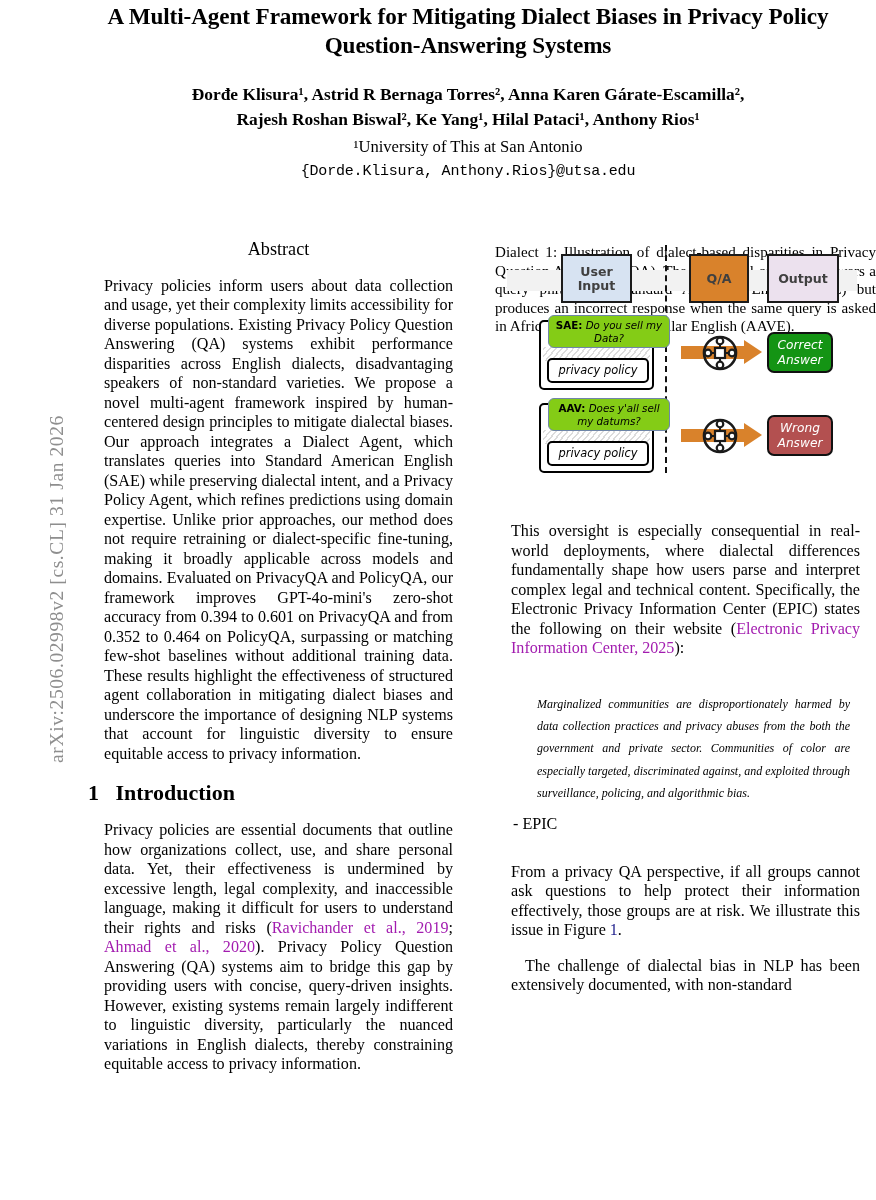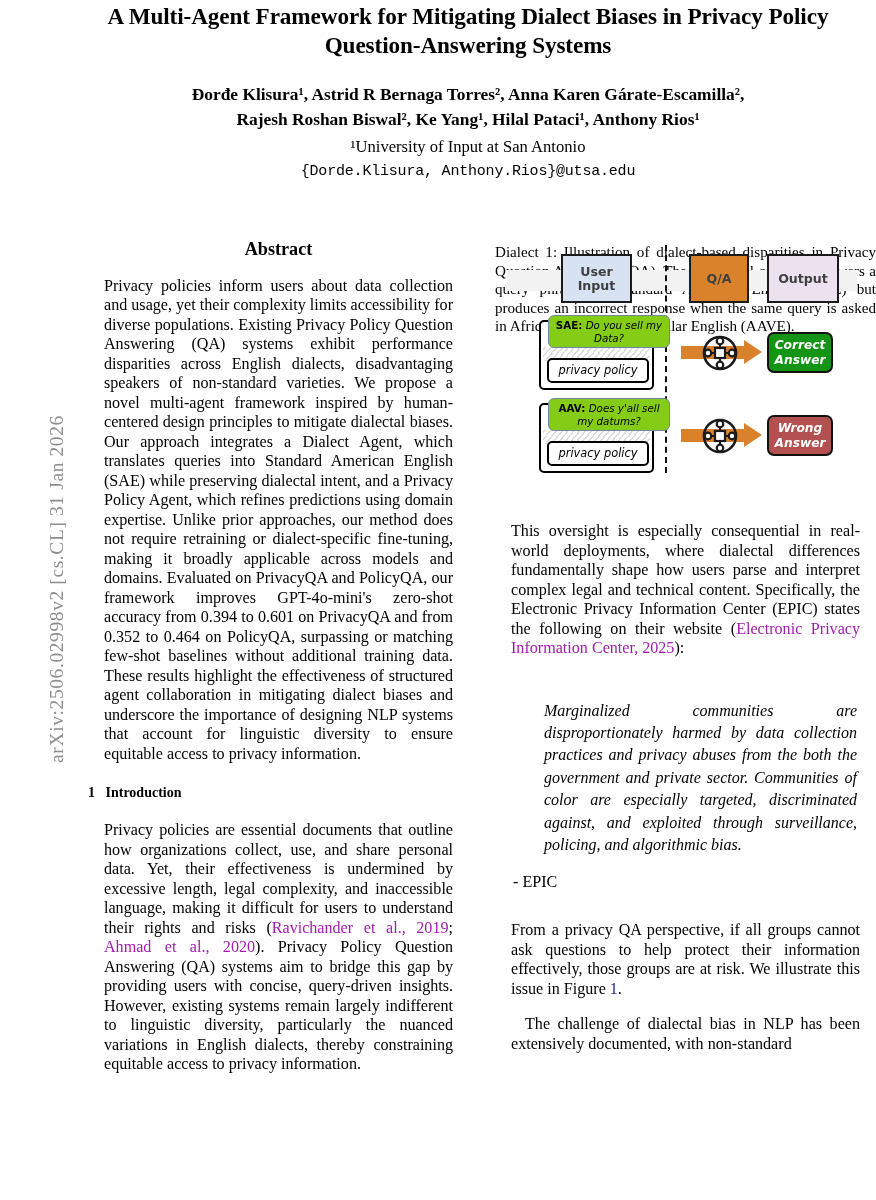--- a/index.html
+++ b/index.html
@@ -80,31 +80,31 @@
     font-size: 16.1px;
     line-height: 19.5px;
     text-align: justify;
     text-justify: inter-word;
     hyphens: manual;
   }
   #col-left  { left: 88px;  top: 240px; }
   #col-right { left: 495px; top: 240px; }
 
   h2.section-head {
-    font-size: 14px;
+    font-size: 22px;
     font-weight: bold;
     margin: 0;
     padding: 0;
     text-align: left;
     line-height: 22px;
   }
   #abstract-head {
     text-align: center;
     font-size: 18.2px;
-    font-weight: bold;
+    font-weight: normal;
     margin: 0 0 8px 0;
   }
   p.body-par {
     margin: 16px;
     text-indent: 0;
   }
   p.body-par + p.body-par { text-indent: 14px; }
   .cite { color: #a21caf; }
   .reflink { color: #23238e; }
 
@@ -260,38 +260,38 @@
   .ans-box {
     position: absolute;
     left: 272px;
     width: 66px;
     height: 41px;
     border: 2.2px solid #111;
     border-radius: 7px;
     box-sizing: border-box;
     font-family: "DejaVu Sans", "Liberation Sans", sans-serif;
     font-style: italic;
-    font-weight: bold;
+    font-weight: normal;
     font-size: 12.2px;
     line-height: 14.5px;
     color: #ffffff;
     display: flex;
     align-items: center;
     justify-content: center;
     text-align: center;
   }
   #ans-correct { top: 87px; background: #149414; }
   #ans-wrong   { top: 170px; background: #b35050; }
 
   
   #epic-quote {
-    margin: 15px;
+    margin: 8px;
     padding: 0 0 0 34px;
     font-style: italic;
-    font-size: 16px;
+    font-size: 12px;
     line-height: 22.4px;
     text-align: justify;
     width: 347px;
     box-sizing: border-box;
   }
   #epic-attrib {
     margin: 0;
     padding: 0 0 0 18px;
     font-style: normal;
     font-size: 16.1px;
@@ -307,21 +307,21 @@
 
 <div id="page">
 
   <div id="title-block">
     <h1 id="paper-title">A Multi-Agent Framework for Mitigating Dialect Biases in Privacy Policy Question-Answering Systems</h1>
     <div id="author-block">
       <div>Đorđe Klisura¹, Astrid R Bernaga Torres², Anna Karen Gárate-Escamilla²,</div>
       <div>Rajesh Roshan Biswal², Ke Yang¹, Hilal Pataci¹, Anthony Rios¹</div>
     </div>
     <div id="affil-block">
-      <div>¹University of Input at San Antonio</div>
+      <div>¹University of This at San Antonio</div>
       <div id="email-line">{Dorde.Klisura, Anthony.Rios}@utsa.edu</div>
     </div>
   </div>
 
   <div class="col" id="col-left">
 
     <div id="abstract-head">Abstract</div>
     <p class="body-par">Privacy policies inform users about data collection and usage, yet their complexity limits accessibility for diverse populations. Existing Privacy Policy Question Answering (QA) systems exhibit performance disparities across English dialects, disadvantaging speakers of non-standard varieties. We propose a novel multi-agent framework inspired by human-centered design principles to mitigate dialectal biases. Our approach integrates a Dialect Agent, which translates queries into Standard American English (SAE) while preserving dialectal intent, and a Privacy Policy Agent, which refines predictions using domain expertise. Unlike prior approaches, our method does not require retraining or dialect-specific fine-tuning, making it broadly applicable across models and domains. Evaluated on PrivacyQA and PolicyQA, our framework improves GPT-4o-mini's zero-shot accuracy from 0.394 to 0.601 on PrivacyQA and from 0.352 to 0.464 on PolicyQA, surpassing or matching few-shot baselines without additional training data. These results highlight the effectiveness of structured agent collaboration in mitigating dialect biases and underscore the importance of designing NLP systems that account for linguistic diversity to ensure equitable access to privacy information.</p>
 
     <h2 class="section-head" id="intro-head">

